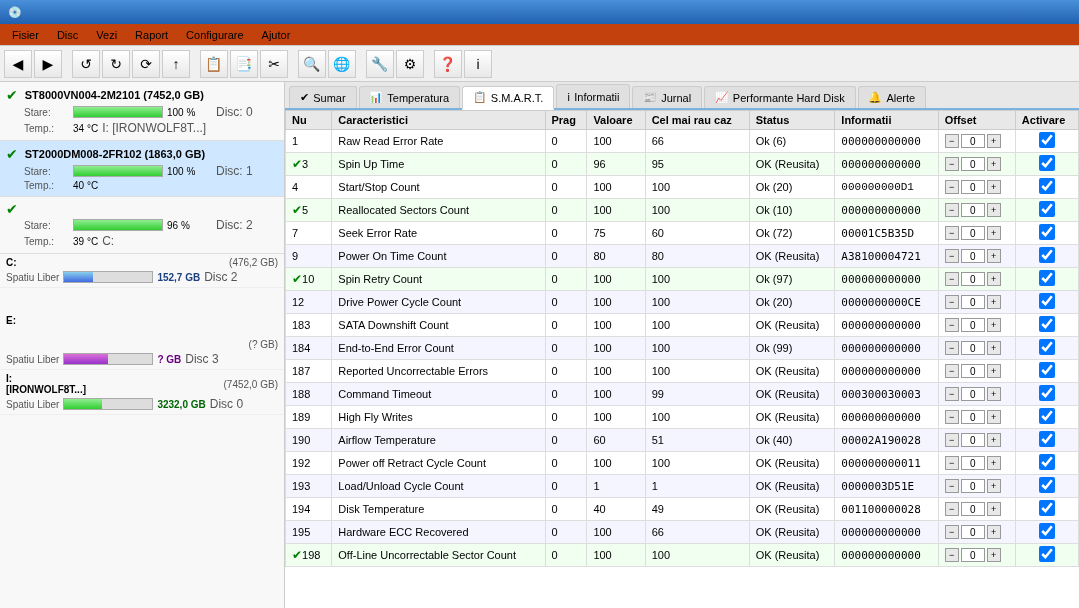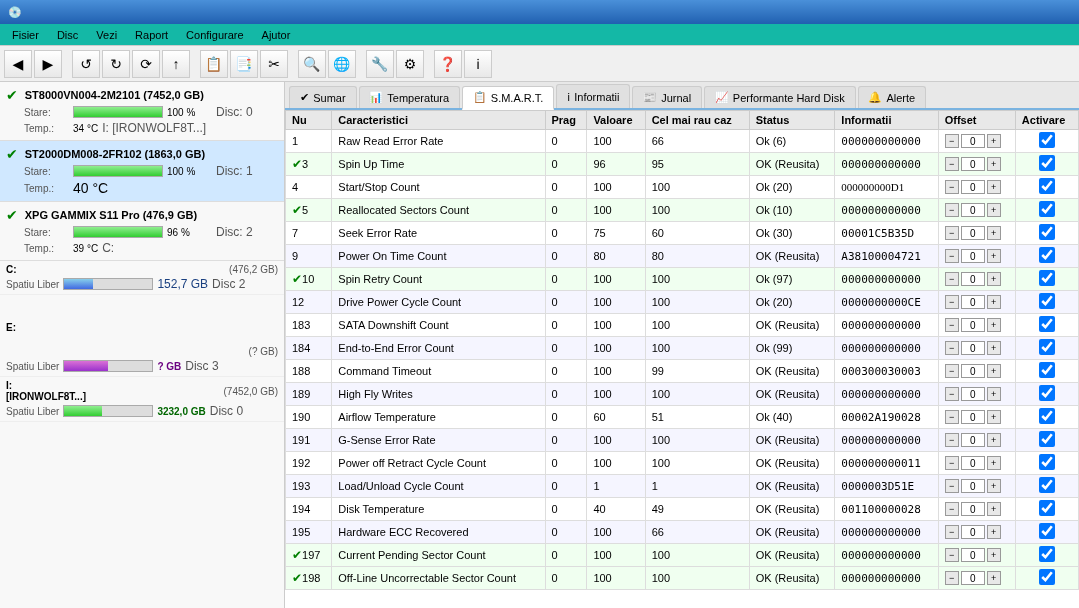--- a/index.html
+++ b/index.html
@@ -3,21 +3,21 @@
   <meta charset="utf-8">
   <style>
     * { margin: 0; padding: 0; box-sizing: border-box; }
     body { font-family: 'Segoe UI', Tahoma, Arial, sans-serif; font-size: 11px; background: #f0f0f0; color: #000; overflow: hidden; }
     
     
     #titlebar { background: linear-gradient(to bottom, #4a90d9, #2060b0); color: white; padding: 3px 8px; font-size: 11px; display: flex; align-items: center; gap: 6px; height: 24px; }
     #titlebar span { font-size: 11px; }
     
     
-    #menubar { background: #14b8a6; border-bottom: 1px solid #ccc; display: flex; padding: 2px 4px; gap: 2px; height: 22px; align-items: center; }
+    #menubar { background: #c2410c; border-bottom: 1px solid #ccc; display: flex; padding: 2px 4px; gap: 2px; height: 22px; align-items: center; }
     .menu-item { padding: 2px 8px; cursor: pointer; font-size: 11px; }
     
     
     #toolbar { background: #f0f0f0; border-bottom: 1px solid #ccc; padding: 3px 4px; display: flex; align-items: center; gap: 2px; height: 36px; }
     .tb-btn { width: 28px; height: 28px; border: 1px solid #ccc; background: linear-gradient(to bottom, #fff, #e8e8e8); cursor: pointer; display: flex; align-items: center; justify-content: center; font-size: 14px; }
     .tb-separator { width: 6px; }
     
     
     #main { display: flex; height: calc(608px - 24px - 22px - 36px); }
     
@@ -137,27 +137,26 @@
         <div class="disk-row" style="padding-left: 18px;">
           <span class="disk-label">Stare:</span>
           <div class="progress-bar-container">
             <div class="progress-bar progress-green"></div>
           </div>
           <span class="disk-value">100 %</span>
           <span class="disk-extra">Disc: 1</span>
         </div>
         <div class="disk-row" style="padding-left: 18px;">
           <span class="disk-label">Temp.:</span>
-          <span style="font-size: 14px;">40 °C</span>
+          <span style="font-size: 10px;">40 °C</span>
         </div>
       </div>
       <div class="disk-entry">
         <div style="display: flex; align-items: center; gap: 3px;">
           <span class="check-green">✔</span>
-          <span class="disk-title">XPG GAMMIX S11 Pro (476,9 GB)</span>
         </div>
         <div class="disk-row" style="padding-left: 18px;">
           <span class="disk-label">Stare:</span>
           <div class="progress-bar-container">
             <div class="progress-bar progress-green"></div>
           </div>
           <span class="disk-value">96 %</span>
           <span class="disk-extra">Disc: 2</span>
         </div>
         <div class="disk-row" style="padding-left: 18px;">
@@ -169,21 +168,21 @@
       <div class="volume-entry">
         <div class="volume-row">
           <span class="volume-letter">C:</span>
           <span class="volume-size" style="margin-left: auto;">(476,2 GB)</span>
         </div>
         <div class="volume-row" style="margin-top: 2px;">
           <span class="volume-label">Spatiu Liber</span>
           <div class="free-bar-container">
             <div class="progress-bar" style="width: 32%; height: 100%; background: linear-gradient(rgb(135, 206, 235), rgb(65, 105, 225));"></div>
           </div>
-          <span style="font-size: 12px; font-weight: normal; color: rgb(26, 64, 128);">152,7 GB</span>
+          <span style="font-size: 10px; font-weight: bold; color: rgb(26, 64, 128);">152,7 GB</span>
           <span class="disk-extra">Disc 2</span>
         </div>
       </div>
       <div class="volume-entry">
         <div class="volume-row">
           <span class="volume-letter">E:</span>
           <span class="volume-size" style="margin-left: auto; margin-top: 48px;">(? GB)</span>
         </div>
         <div class="volume-row" style="margin-top: 2px;">
           <span class="volume-label">Spatiu Liber</span>
@@ -293,21 +292,21 @@
               </td>
               <td class="col-activare"><input type="checkbox" class="checkbox-cell" checked="" style=""></td>
             </tr>
             <tr>
               <td><span>4</span></td>
               <td>Start/Stop Count</td>
               <td>0</td>
               <td>100</td>
               <td>100</td>
               <td>Ok (20)</td>
-              <td style="font-family: Liberation Serif, serif;">000000000D1</td>
+              <td style="font-family: Liberation Mono, monospace;">000000000D1</td>
               <td>
                 <div class="ctrl-cell">
                   <button class="mini-btn">−</button>
                   <input class="mini-input" type="text" value="0" style="">
                   <button class="mini-btn">+</button>
                 </div>
               </td>
               <td class="col-activare"><input type="checkbox" class="checkbox-cell" checked="" style=""></td>
             </tr>
             <tr class="row-good">
@@ -326,21 +325,21 @@
                 </div>
               </td>
               <td class="col-activare"><input type="checkbox" class="checkbox-cell" checked="" style=""></td>
             </tr>
             <tr>
               <td><span>7</span></td>
               <td>Seek Error Rate</td>
               <td>0</td>
               <td>75</td>
               <td>60</td>
-              <td>Ok (30)</td>
+              <td>Ok (72)</td>
               <td style="font-family: monospace;">00001C5B35D</td>
               <td>
                 <div class="ctrl-cell">
                   <button class="mini-btn">−</button>
                   <input class="mini-input" type="text" value="0" style="">
                   <button class="mini-btn">+</button>
                 </div>
               </td>
               <td class="col-activare"><input type="checkbox" class="checkbox-cell" checked="" style=""></td>
             </tr>
@@ -412,20 +411,37 @@
               </td>
               <td class="col-activare"><input type="checkbox" class="checkbox-cell" checked="" style=""></td>
             </tr>
             <tr>
               <td><span>184</span></td>
               <td>End-to-End Error Count</td>
               <td>0</td>
               <td>100</td>
               <td>100</td>
               <td>Ok (99)</td>
+              <td style="font-family: monospace;">000000000000</td>
+              <td>
+                <div class="ctrl-cell">
+                  <button class="mini-btn">−</button>
+                  <input class="mini-input" type="text" value="0" style="">
+                  <button class="mini-btn">+</button>
+                </div>
+              </td>
+              <td class="col-activare"><input type="checkbox" class="checkbox-cell" checked="" style=""></td>
+            </tr>
+            <tr>
+              <td><span>187</span></td>
+              <td>Reported Uncorrectable Errors</td>
+              <td>0</td>
+              <td>100</td>
+              <td>100</td>
+              <td>OK (Reusita)</td>
               <td style="font-family: monospace;">000000000000</td>
               <td>
                 <div class="ctrl-cell">
                   <button class="mini-btn">−</button>
                   <input class="mini-input" type="text" value="0" style="">
                   <button class="mini-btn">+</button>
                 </div>
               </td>
               <td class="col-activare"><input type="checkbox" class="checkbox-cell" checked="" style=""></td>
             </tr>
@@ -474,37 +490,20 @@
               <td>
                 <div class="ctrl-cell">
                   <button class="mini-btn">−</button>
                   <input class="mini-input" type="text" value="0" style="">
                   <button class="mini-btn">+</button>
                 </div>
               </td>
               <td class="col-activare"><input type="checkbox" class="checkbox-cell" checked="" style=""></td>
             </tr>
             <tr>
-              <td><span>191</span></td>
-              <td>G-Sense Error Rate</td>
-              <td>0</td>
-              <td>100</td>
-              <td>100</td>
-              <td>OK (Reusita)</td>
-              <td style="font-family: monospace;">000000000000</td>
-              <td>
-                <div class="ctrl-cell">
-                  <button class="mini-btn">−</button>
-                  <input class="mini-input" type="text" value="0" style="">
-                  <button class="mini-btn">+</button>
-                </div>
-              </td>
-              <td class="col-activare"><input type="checkbox" class="checkbox-cell" checked="" style=""></td>
-            </tr>
-            <tr>
               <td><span>192</span></td>
               <td>Power off Retract Cycle Count</td>
               <td>0</td>
               <td>100</td>
               <td>100</td>
               <td>OK (Reusita)</td>
               <td style="font-family: monospace;">000000000011</td>
               <td>
                 <div class="ctrl-cell">
                   <button class="mini-btn">−</button>
@@ -547,37 +546,20 @@
                 </div>
               </td>
               <td class="col-activare"><input type="checkbox" class="checkbox-cell" checked="" style=""></td>
             </tr>
             <tr>
               <td><span>195</span></td>
               <td>Hardware ECC Recovered</td>
               <td>0</td>
               <td>100</td>
               <td>66</td>
-              <td>OK (Reusita)</td>
-              <td style="font-family: monospace;">000000000000</td>
-              <td>
-                <div class="ctrl-cell">
-                  <button class="mini-btn">−</button>
-                  <input class="mini-input" type="text" value="0" style="">
-                  <button class="mini-btn">+</button>
-                </div>
-              </td>
-              <td class="col-activare"><input type="checkbox" class="checkbox-cell" checked="" style=""></td>
-            </tr>
-            <tr class="row-good">
-              <td><span class="check-icon">✔</span><span>197</span></td>
-              <td>Current Pending Sector Count</td>
-              <td>0</td>
-              <td>100</td>
-              <td>100</td>
               <td>OK (Reusita)</td>
               <td style="font-family: monospace;">000000000000</td>
               <td>
                 <div class="ctrl-cell">
                   <button class="mini-btn">−</button>
                   <input class="mini-input" type="text" value="0" style="">
                   <button class="mini-btn">+</button>
                 </div>
               </td>
               <td class="col-activare"><input type="checkbox" class="checkbox-cell" checked="" style=""></td>

